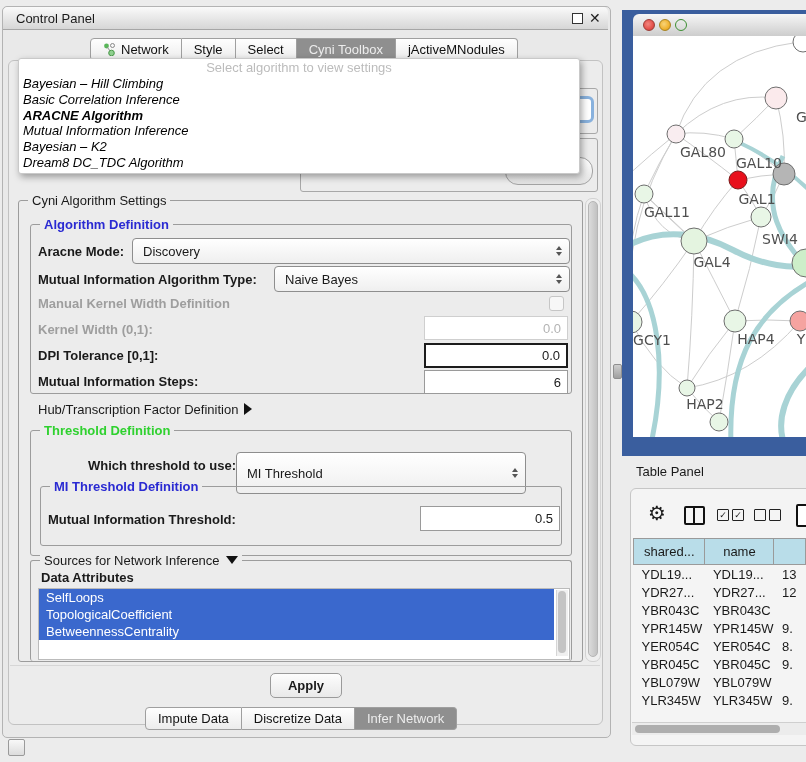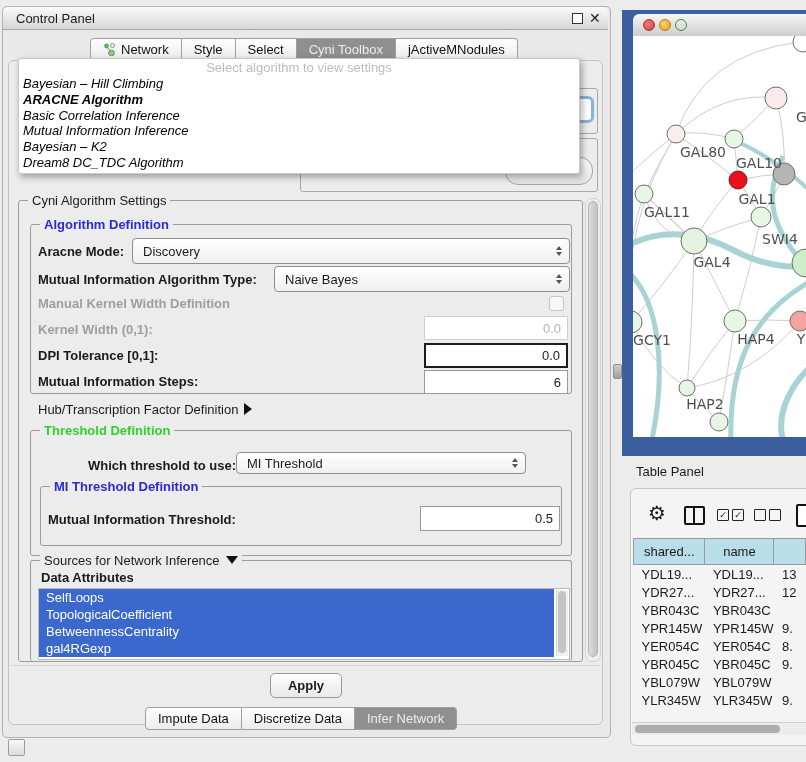--- a/index.html
+++ b/index.html
@@ -132,22 +132,22 @@
 <div class="abs" id="content-panel"></div>
 
 <div class="abs remnant-gb" style="left:300px;top:88px;width:296px;height:44px;"></div>
 <div class="abs remnant-combo-focus" style="left:430px;top:96px;width:158px;height:21px;"></div>
 <div class="abs remnant-gb" style="left:300px;top:138px;width:296px;height:52px;"></div>
 <div class="abs remnant-combo" style="left:505px;top:157px;width:86px;height:26px;"></div>
 
 <div class="abs" id="algo-overlay">
   <span class="ph">Select algorithm to view settings</span>
   <span class="item">Bayesian – Hill Climbing</span>
+  <span class="item">Basic Correlation Inference</span>
   <span class="item sel-bold">ARACNE Algorithm</span>
-  <span class="item">Basic Correlation Inference</span>
   <span class="item">Mutual Information Inference</span>
   <span class="item">Bayesian – K2</span>
   <span class="item">Dream8 DC_TDC Algorithm</span>
 </div>
 
 <div class="gb" style="left:18px;top:200px;width:563px;height:460px;">
   <span class="gb-title">Cyni Algorithm Settings</span>
 </div>
 <div class="abs" id="settings-sb">
     <div class="thumb"></div>
@@ -188,21 +188,21 @@
 </div>
 
 <span class="lbl" style="left:38px;top:402px;">
   <span>Hub/Transcription Factor Definition</span><span class="arrow-right"></span>
 </span>
 
 <div class="gb" style="left:30px;top:430px;width:540px;height:124px;">
   <span class="gb-title t-green">Threshold Definition</span>
 </div>
 <span class="lbl b" style="left:88px;top:458px;">Which threshold to use:</span>
-<div class="combo" style="left:236px;top:452px;width:290px;height:22px;">
+<div class="combo" style="left:236px;top:452px;width:290px;height:42px;">
   <span>MI Threshold</span>
   <span class="stepper">
       <span class="tri-up"></span>
       <span class="tri-dn"></span>
     </span>
 </div>
 <div class="gb" style="left:40px;top:486px;width:520px;height:58px;">
   <span class="gb-title t-blue">MI Threshold Definition</span>
 </div>
 <span class="lbl b" style="left:48px;top:512px;">Mutual Information Threshold:</span>
@@ -213,21 +213,20 @@
 <div class="gb" style="left:30px;top:560px;width:540px;height:100px;border-bottom:none;">
   <span class="gb-title">
     <span>Sources for Network Inference</span><span class="arrow-down"></span>
   </span>
 </div>
 <span class="lbl b" style="left:38px;top:570px;background:#ececec;padding:0 3px;">Data Attributes</span>
 <div class="abs" id="attr-list">
   <div class="row">SelfLoops</div>
   <div class="row">TopologicalCoefficient</div>
   <div class="row">BetweennessCentrality</div>
-  <div class="row">gal4RGexp</div>
   <div class="vsb">
       <div class="thumb"></div>
     </div>
 </div>
 
 <div class="abs" style="left:10px;top:665px;width:590px;height:1px;background:#d6d6d6;"></div>
 <div class="abs" id="apply-btn">
     <span>Apply</span>
   </div>
 

